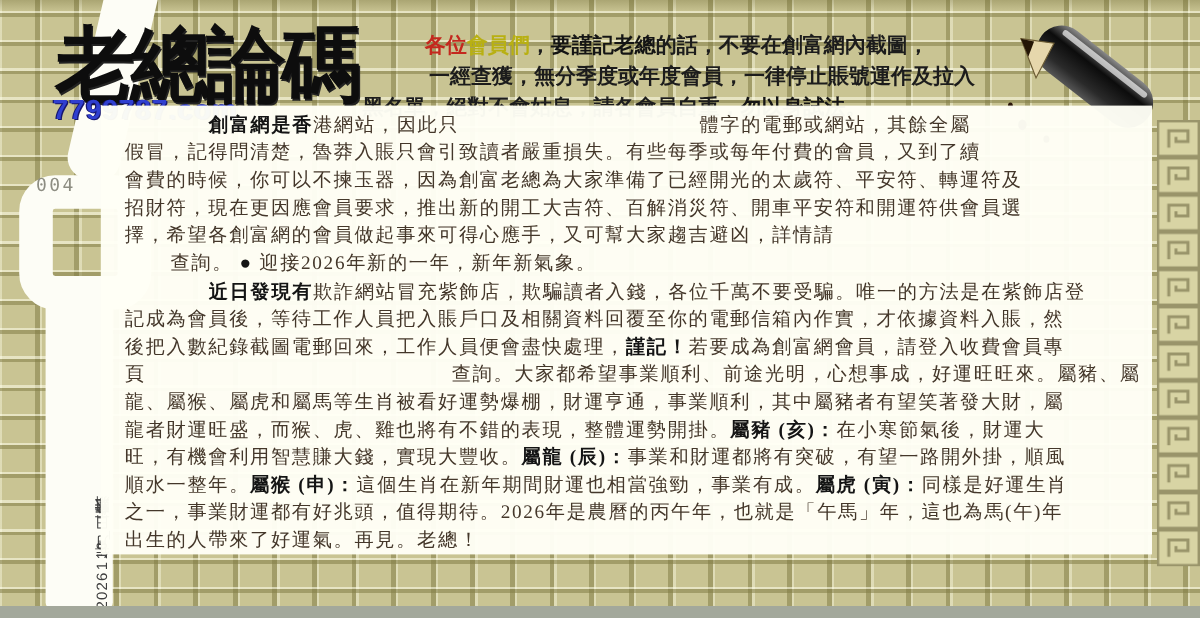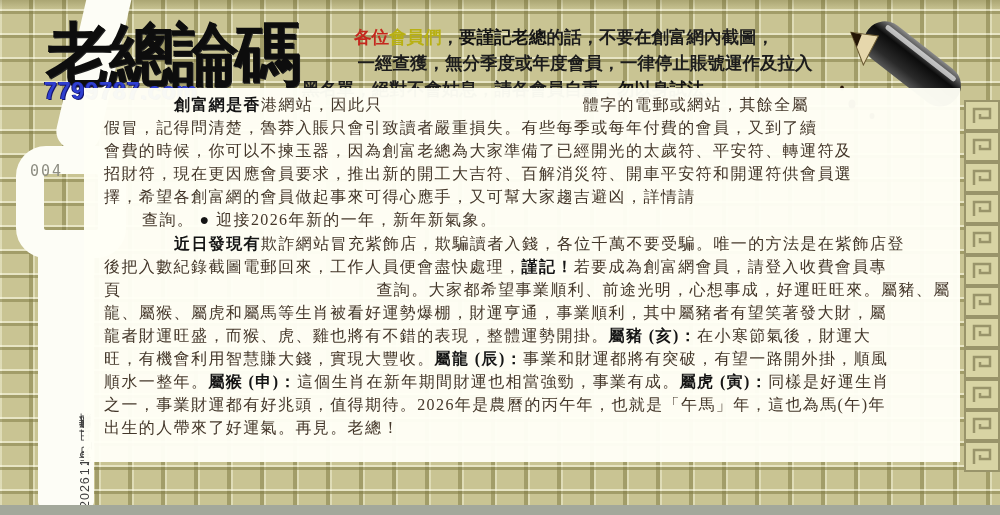--- a/index.html
+++ b/index.html
@@ -10,21 +10,21 @@
       linear-gradient(180deg, rgba(100,95,40,.30) 0, rgba(100,95,40,0) 10px),
       repeating-linear-gradient(0deg, rgba(255,255,235,.55) 0 2px, rgba(0,0,0,0) 2px 21px, rgba(130,125,70,.55) 21px 24px),
       repeating-linear-gradient(90deg, rgba(255,255,235,.40) 0 2px, rgba(0,0,0,0) 2px 29px, rgba(130,125,70,.55) 29px 33px);
   }
   .bottom-strip{position:absolute;left:0;bottom:0;width:1000px;height:10px;background:#a3a89b;}
   
   .wm{position:absolute;left:0;top:0;width:170px;height:515px;pointer-events:none;}
   .wm .diag{position:absolute;left:72px;top:-24px;width:44px;height:176px;background:#fdfdf6;border-radius:18px;transform:rotate(13deg);}
   .wm .ring{position:absolute;left:16px;top:146px;width:54px;height:56px;border:28px solid #fdfdf6;border-radius:30px;}
   .wm .bar{position:absolute;left:38px;top:240px;width:56px;height:268px;background:#fdfdf6;border-radius:6px;}
-  .page-num{position:absolute;left:30px;top:162px;font-family:"DejaVu Sans Mono",monospace;
+  .page-num{position:absolute;left:30px;top:145px;font-family:"DejaVu Sans Mono",monospace;
     font-size:15px;letter-spacing:2px;color:#8d8d82;}
   .vdate{position:absolute;left:77px;top:293px;height:215px;writing-mode:vertical-rl;
     transform:rotate(180deg);font-family:"Liberation Sans",sans-serif;
     font-size:12.5px;color:#3f3f3f;letter-spacing:1px;}
   .title{position:absolute;left:46px;top:10px;font-size:66px;font-weight:900;color:#0d0d0d;
     letter-spacing:-3px;transform:scaleY(1.04);text-shadow:1px 1px 0 #222;}
   .url{position:absolute;left:44px;top:78px;font-size:23px;font-weight:800;color:#2f3fd0;
     font-family:"Liberation Sans",sans-serif;letter-spacing:1px;
     text-shadow:1px 1px 0 #16166e,-1px 0 0 #16166e;}
   
@@ -103,20 +103,21 @@
   </div>
 
   <div class="panel" id="panel">
       <div class="tline" style="padding-left: 70px;"><span class="b">創富網是香</span><span>港網站，因此只</span><span class="gap" style="width: 200px;"></span><span>體字的電郵或網站，其餘全屬</span></div>
       <div class="tline"><span>假冒，記得問清楚，魯莽入賬只會引致讀者嚴重損失。有些每季或每年付費的會員，又到了續</span></div>
       <div class="tline"><span>會費的時候，你可以不揀玉器，因為創富老總為大家準備了已經開光的太歲符、平安符、轉運符及</span></div>
       <div class="tline"><span>招財符，現在更因應會員要求，推出新的開工大吉符、百解消災符、開車平安符和開運符供會員選</span></div>
       <div class="tline"><span>擇，希望各創富網的會員做起事來可得心應手，又可幫大家趨吉避凶，詳情請</span></div>
       <div class="tline" style="padding-left: 38px;"><span>查詢。</span><span class="b"> ● </span><span>迎接2026年新的一年，新年新氣象。</span></div>
       <div class="tline" style="padding-left: 70px;"><span class="b">近日發現有</span><span>欺詐網站冒充紫飾店，欺騙讀者入錢，各位千萬不要受騙。唯一的方法是在紫飾店登</span></div>
+      <div class="tline"><span>記成為會員後，等待工作人員把入賬戶口及相關資料回覆至你的電郵信箱內作實，才依據資料入賬，然</span></div>
       <div class="tline"><span>後把入數紀錄截圖電郵回來，工作人員便會盡快處理，</span><span class="b">謹記！</span><span>若要成為創富網會員，請登入收費會員專</span></div>
       <div class="tline"><span>頁</span><span class="gap" style="width: 255px;"></span><span>查詢。大家都希望事業順利、前途光明，心想事成，好運旺旺來。屬豬、屬</span></div>
       <div class="tline"><span>龍、屬猴、屬虎和屬馬等生肖被看好運勢爆棚，財運亨通，事業順利，其中屬豬者有望笑著發大財，屬</span></div>
       <div class="tline"><span>龍者財運旺盛，而猴、虎、雞也將有不錯的表現，整體運勢開掛。</span><span class="b">屬豬 (亥)：</span><span>在小寒節氣後，財運大</span></div>
       <div class="tline"><span>旺，有機會利用智慧賺大錢，實現大豐收。</span><span class="b">屬龍 (辰)：</span><span>事業和財運都將有突破，有望一路開外掛，順風</span></div>
       <div class="tline"><span>順水一整年。</span><span class="b">屬猴 (申)：</span><span>這個生肖在新年期間財運也相當強勁，事業有成。</span><span class="b">屬虎 (寅)：</span><span>同樣是好運生肖</span></div>
       <div class="tline"><span>之一，事業財運都有好兆頭，值得期待。2026年是農曆的丙午年，也就是「午馬」年，這也為馬(午)年</span></div>
       <div class="tline"><span>出生的人帶來了好運氣。再見。老總！</span></div>
     </div>
 

